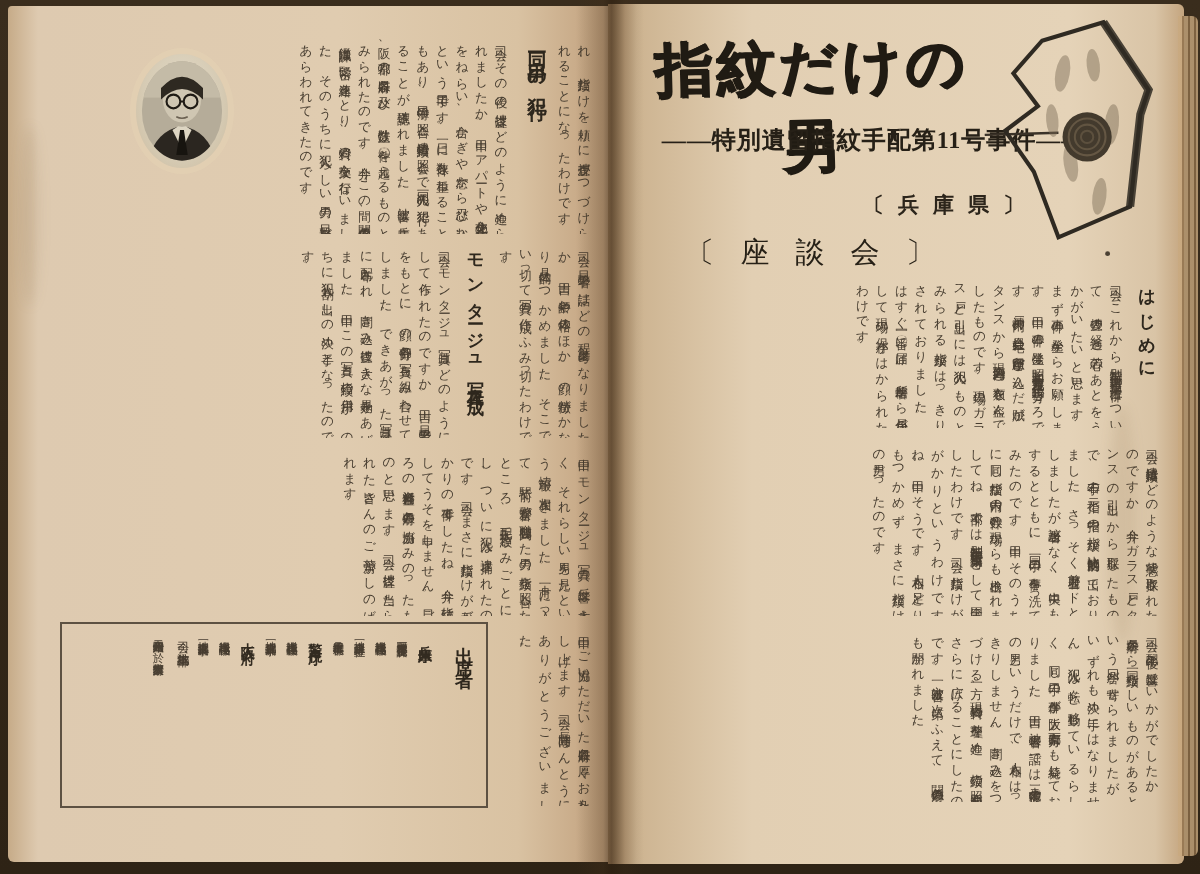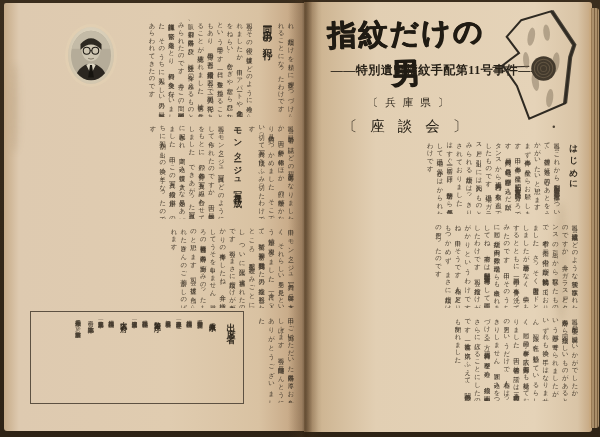--- a/index.html
+++ b/index.html
@@ -28,22 +28,22 @@
   .heading{font-size:9.5px;font-weight:bold;letter-spacing:2.5px;color:#2e271d;margin-block-end:6px;font-family:"Liberation Serif",serif;}
   .heading.small{font-size:8.5px;}
 
   
   .title{position:absolute;left:10px;top:12px;width:185px;text-align:center;
     font-family:"Liberation Serif",serif;font-weight:900;font-size:29px;letter-spacing:2px;
     color:#201b13;transform:rotate(-1.5deg);
     text-shadow:.6px .6px 0 #201b13,-.4px .2px 0 #201b13;}
   .subtitle{position:absolute;left:6px;top:60px;width:230px;text-align:center;
     font-family:"Liberation Serif",serif;font-weight:bold;font-size:12px;letter-spacing:.5px;color:#262017;margin-left:12px;}
-  .pref-label{position:absolute;left:0;top:94px;width:215px;text-align:center;
-    font-size:10.5px;letter-spacing:7px;color:#2c251b;font-family:"Liberation Serif",serif;}
+  .pref-label{position:absolute;left:0;top:94px;width:215px;text-align:right;
+    font-size:10.5px;letter-spacing:7px;color:#2c251b;font-family:"Liberation Serif",serif;font-weight:bold;}
   .meet-label{position:absolute;left:0;top:115px;width:215px;text-align:center;
     font-size:14.5px;font-weight:normal;letter-spacing:13px;color:#272117;font-family:"Liberation Serif",serif;}
 
   
   #portrait{position:absolute;left:64px;top:24px;width:46px;height:57px;z-index:6;
     background:radial-gradient(ellipse at 50% 40%,#e4dcca 0%,#d6cbb4 60%,#cbbb9e 100%);
     border-radius:50%;display:flex;align-items:center;justify-content:center;
     box-shadow:0 0 0 3px rgba(226,207,178,.9);}
 
   

